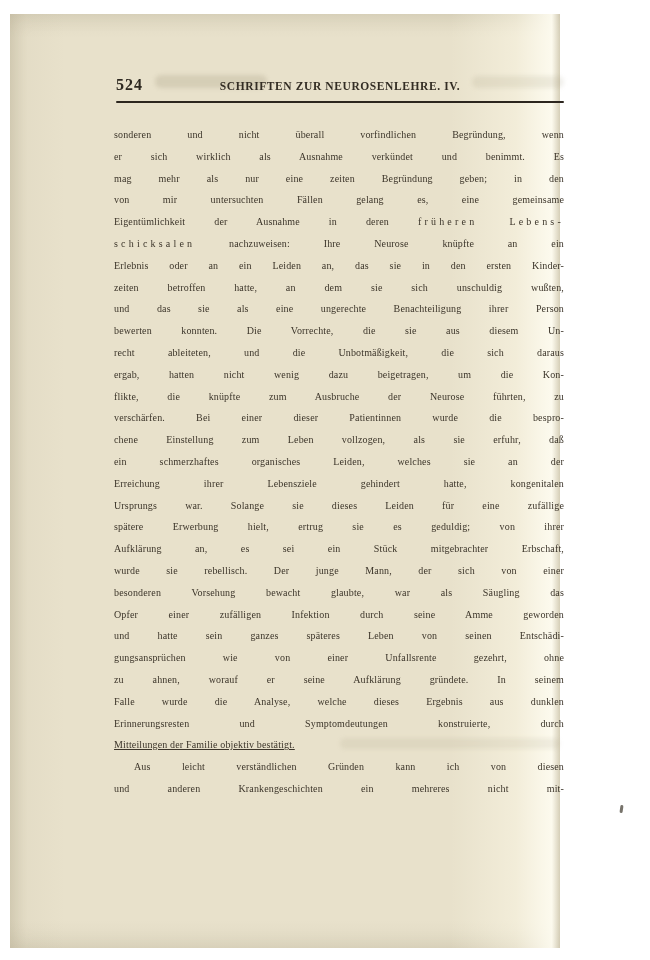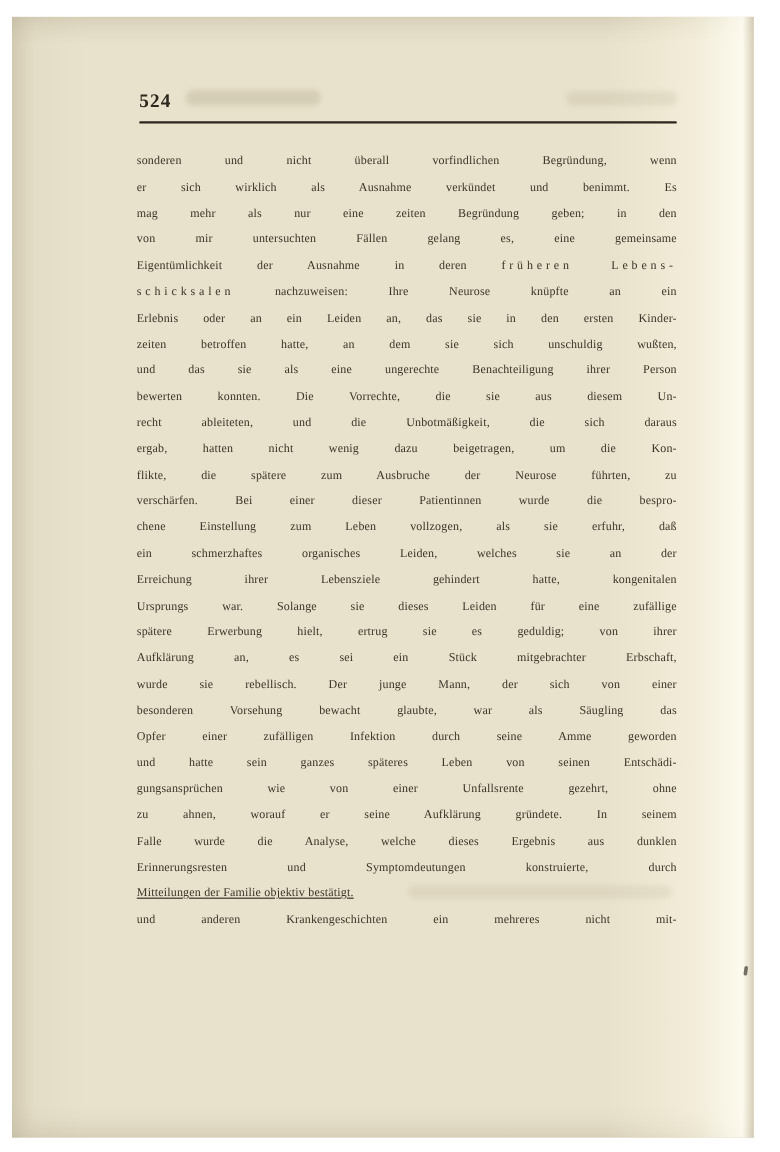--- a/index.html
+++ b/index.html
@@ -5,21 +5,21 @@
   html, body {
     margin: 0; padding: 0;
     width: 650px; height: 960px;
     background: #ffffff;
     font-family: "Liberation Serif", "DejaVu Serif", serif;
     overflow: hidden;
   }
   .scan {
     position: absolute;
     left: 10px; top: 14px;
-    width: 618px; height: 934px;
+    width: 550px; height: 934px;
     background: #e8e1cb;
     box-shadow: inset 0 0 18px rgba(140,128,96,0.18);
   }
   
   .scan::before {
     content: "";
     position: absolute; inset: 0;
     background:
       linear-gradient(90deg,
         rgba(125,113,82,0.14) 0%,
@@ -107,51 +107,53 @@
 <body>
 
 <div class="scan">
 
   <div class="smudge s1"></div>
   <div class="smudge s2"></div>
   <div class="smudge s3"></div>
 
   <div class="pagehead">
     <span class="pagenum">524</span>
+    <span class="running">SCHRIFTEN ZUR NEUROSENLEHRE. IV.</span>
   </div>
 
   <div class="rule"></div>
 
   <main class="bodytext">
       <div class="line"><span>sonderen und nicht überall vorfindlichen Begründung, wenn</span></div>
       <div class="line"><span>er sich wirklich als Ausnahme verkündet und benimmt. Es</span></div>
       <div class="line"><span>mag mehr als nur eine zeiten Begründung geben; in den</span></div>
       <div class="line"><span>von mir untersuchten Fällen gelang es, eine gemeinsame</span></div>
       <div class="line"><span>Eigentümlichkeit der Ausnahme in deren </span><span class="sperr">früheren Lebens-</span></div>
       <div class="line"><span class="sperr">schicksalen</span><span> nachzuweisen: Ihre Neurose knüpfte an ein</span></div>
       <div class="line"><span>Erlebnis oder an ein Leiden an, das sie in den ersten Kinder-</span></div>
       <div class="line"><span>zeiten betroffen hatte, an dem sie sich unschuldig wußten,</span></div>
       <div class="line"><span>und das sie als eine ungerechte Benachteiligung ihrer Person</span></div>
       <div class="line"><span>bewerten konnten. Die Vorrechte, die sie aus diesem Un-</span></div>
       <div class="line"><span>recht ableiteten, und die Unbotmäßigkeit, die sich daraus</span></div>
       <div class="line"><span>ergab, hatten nicht wenig dazu beigetragen, um die Kon-</span></div>
-      <div class="line"><span>flikte, die spätere zum Ausbruche der Neurose führten, zu</span></div>
+      <div class="line"><span>flikte, die knüpfte zum Ausbruche der Neurose führten, zu</span></div>
       <div class="line"><span>verschärfen. Bei einer dieser Patientinnen wurde die bespro-</span></div>
       <div class="line"><span>chene Einstellung zum Leben vollzogen, als sie erfuhr, daß</span></div>
       <div class="line"><span>ein schmerzhaftes organisches Leiden, welches sie an der</span></div>
       <div class="line"><span>Erreichung ihrer Lebensziele gehindert hatte, kongenitalen</span></div>
       <div class="line"><span>Ursprungs war. Solange sie dieses Leiden für eine zufällige</span></div>
       <div class="line"><span>spätere Erwerbung hielt, ertrug sie es geduldig; von ihrer</span></div>
       <div class="line"><span>Aufklärung an, es sei ein Stück mitgebrachter Erbschaft,</span></div>
       <div class="line"><span>wurde sie rebellisch. Der junge Mann, der sich von einer</span></div>
       <div class="line"><span>besonderen Vorsehung bewacht glaubte, war als Säugling das</span></div>
       <div class="line"><span>Opfer einer zufälligen Infektion durch seine Amme geworden</span></div>
       <div class="line"><span>und hatte sein ganzes späteres Leben von seinen Entschädi-</span></div>
       <div class="line"><span>gungsansprüchen wie von einer Unfallsrente gezehrt, ohne</span></div>
       <div class="line"><span>zu ahnen, worauf er seine Aufklärung gründete. In seinem</span></div>
       <div class="line"><span>Falle wurde die Analyse, welche dieses Ergebnis aus dunklen</span></div>
       <div class="line"><span>Erinnerungsresten und Symptomdeutungen konstruierte, durch</span></div>
       <div class="line para-end"><span>Mitteilungen der Familie objektiv bestätigt.</span></div>
+      <div class="line indent"><span>Aus leicht verständlichen Gründen kann ich von diesen</span></div>
       <div class="line"><span>und anderen Krankengeschichten ein mehreres nicht mit-</span></div>
     </main>
 
   <div class="speck"></div>
 </div>
 
 </body></html>

